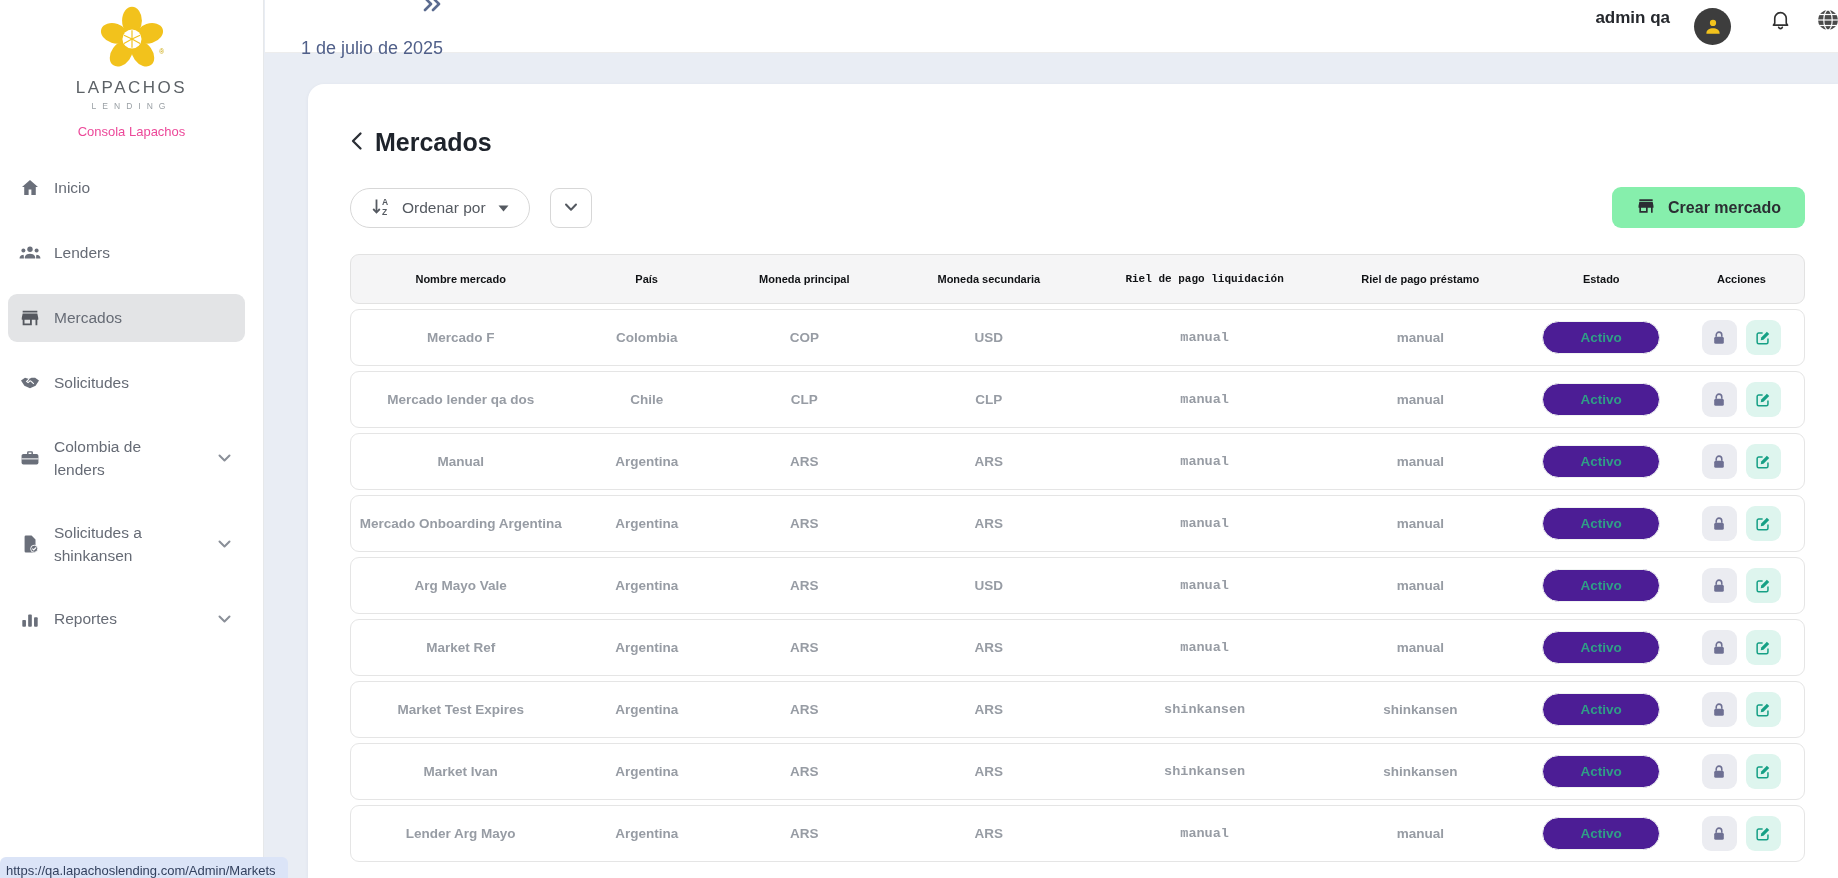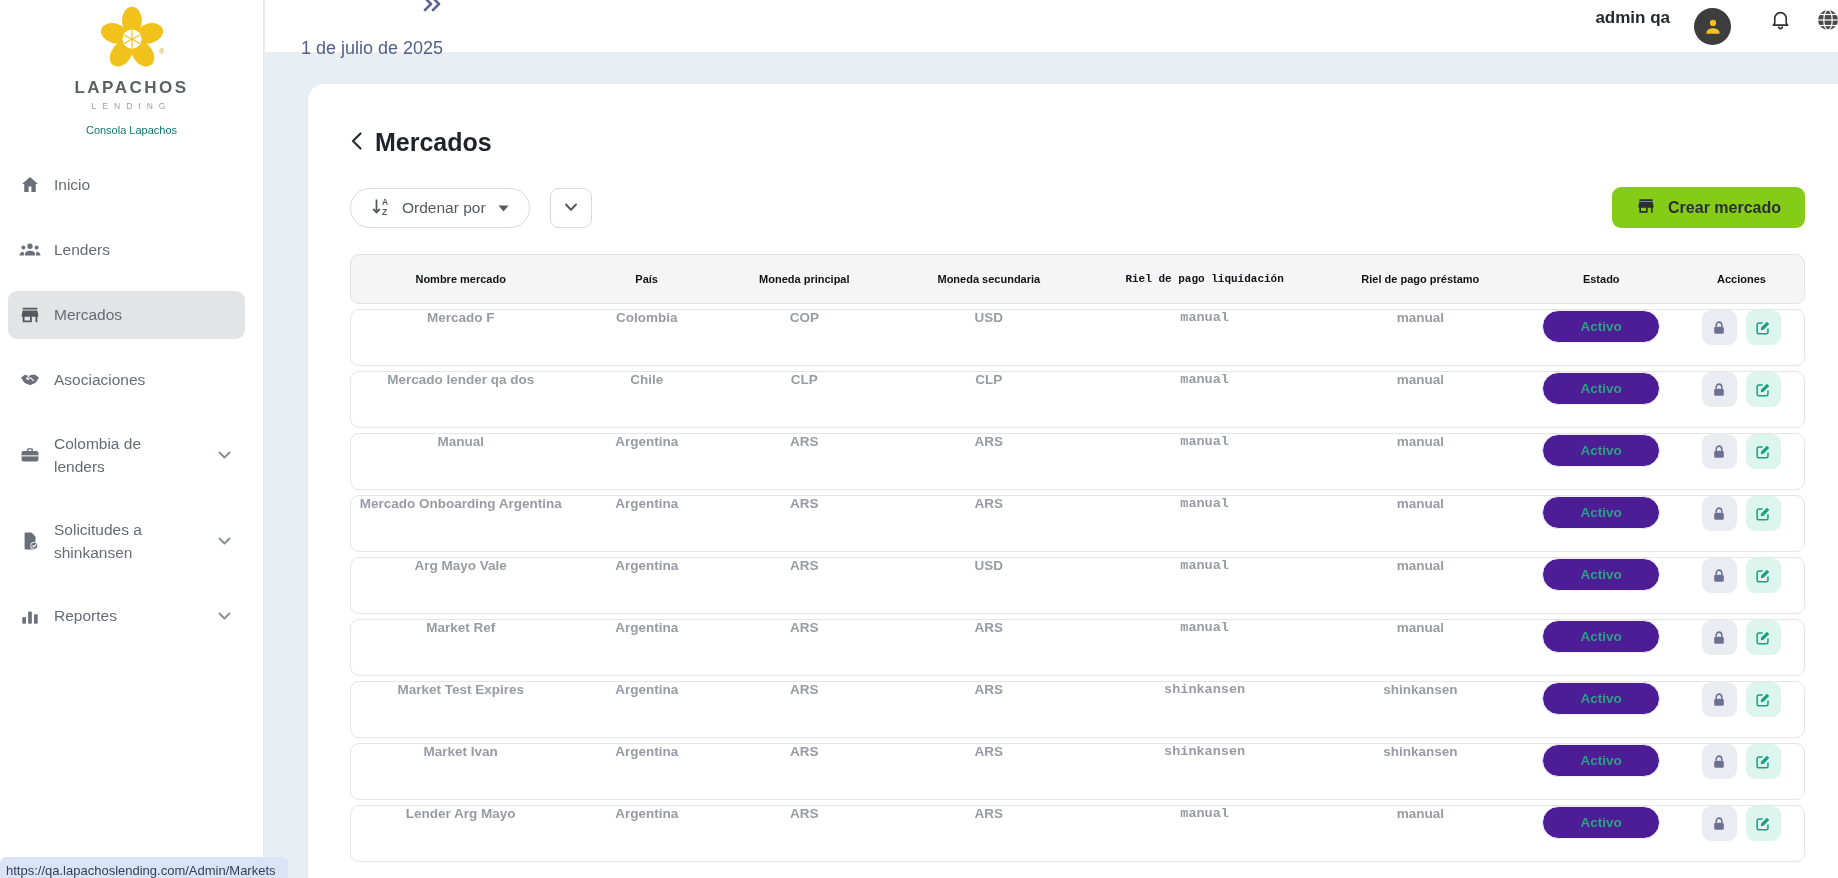--- a/index.html
+++ b/index.html
@@ -2,23 +2,23 @@
 <html><head>
 <meta charset="utf-8">
 <style>
   * { margin:0; padding:0; box-sizing:border-box; }
   html,body { width:1838px; height:878px; overflow:hidden; font-family:"Liberation Sans", sans-serif; background:#e9edf4; }
 
   
   .sidebar { position:absolute; left:0; top:0; width:264px; height:878px; background:#ffffff; border-right:1px solid #e6e8ea; z-index:5; }
   .logo-block { text-align:center; padding-top:6px; }
   .flower { position:relative; display:inline-block; }
-  .logo-title { font-size:17px; font-weight:bold; letter-spacing:2.5px; color:#5c6166; margin-top:2px; }
+  .logo-title { font-size:17px; font-weight:normal; letter-spacing:2.5px; color:#5c6166; margin-top:2px; }
   .logo-subtitle { font-size:8.5px; letter-spacing:6px; color:#9aa0a5; margin-top:3px; }
-  .console-label { font-size:11px; color:#0f766e; margin-top:13px; }
+  .console-label { font-size:13px; color:#ec4899; margin-top:13px; }
   .nav { margin-top:25px; }
   .nav-item { position:relative; display:flex; align-items:center; gap:12px; margin:17px 18px 17px 8px; padding:11px 8px 11px 10px; border-radius:9px; cursor:pointer; min-height:48px; }
   .nav-item.selected { background:#e3e4e6; }
   .nav-icon { width:24px; height:24px; flex:0 0 24px; display:flex; align-items:center; justify-content:center; }
   .nav-label { font-size:15.5px; color:#666b75; line-height:1.5; max-width:138px; }
   .nav-chevron { position:absolute; right:14px; top:50%; transform:translateY(-50%); }
 
   
   .topbar { position:absolute; left:265px; top:0; right:0; height:53px; background:#ffffff; border-bottom:1px solid #ededed; display:flex; align-items:center; z-index:4; }
   .topbar-left { display:flex; align-items:flex-end; gap:20px; margin-left:36px;flex-direction:column; }
@@ -30,28 +30,28 @@
   .globe-btn { background:none; border:none; cursor:pointer; display:flex; align-items:center; margin-right:-12px; width:34px; overflow:hidden; }
 
   
   .main-card { position:absolute; left:308px; top:84px; right:0; bottom:0; background:#ffffff; border-top-left-radius:16px; box-shadow:0 1px 4px rgba(30,40,70,.05); overflow:hidden; padding:0 33px 0 42px; }
   .title-row { display:flex; align-items:center; gap:12px; margin-top:44px; cursor:default; }
   .page-title { font-size:25px; font-weight:bold; color:#1e232b; }
   .toolbar { display:flex; align-items:center; margin-top:30px; }
   .sort-btn { display:flex; align-items:center; gap:12px; height:40px; padding:0 20px; border:1px solid #d7d7d7; border-radius:20px; background:#fff; cursor:pointer; }
   .sort-label { font-size:15.5px; color:#555a61; }
   .more-btn { width:42px; height:40px; margin-left:20px; border:1px solid #d7d7d7; border-radius:9px; background:#fff; cursor:pointer; display:flex; align-items:center; justify-content:center; }
-  .create-btn { margin-left:auto; display:flex; align-items:center; gap:12px; height:41px; padding:0 24px; border:none; border-radius:9px; background:#84cc16; cursor:pointer; }
+  .create-btn { margin-left:auto; display:flex; align-items:center; gap:12px; height:41px; padding:0 24px; border:none; border-radius:9px; background:#86efac; cursor:pointer; }
   .create-label { font-size:16px; font-weight:bold; color:#2b2e33; }
 
   
   .table { margin-top:26px; }
   .thead { display:flex; align-items:center; height:50px; background:#f5f5f6; border:1px solid #e2e2e2; border-radius:9px; }
   .th { font-size:11px; font-weight:bold; color:#101215; text-align:center; }
-  .trow { display:flex; align-items:flex-start; height:57px; background:#fff; border:1px solid #e5e5e5; border-radius:9px; margin-top:5px; }
+  .trow { display:flex; align-items:center; height:57px; background:#fff; border:1px solid #e5e5e5; border-radius:9px; margin-top:5px; }
   .td { font-size:13.5px; color:#979ca4; font-weight:bold; text-align:center; }
   .col-nombre   { width:15.1%; }
   .col-pais     { width:10.5%; }
   .col-mon1     { width:11.2%; }
   .col-mon2     { width:14.2%; }
   .col-riel1    { width:15.5%;font-family:Liberation Mono, monospace; }
   .col-riel2    { width:14.2%; }
   .col-estado   { width:10.7%; display:flex; justify-content:center; }
   .col-acciones { width:8.6%;  display:flex; justify-content:center; gap:9px; }
   .badge { display:inline-flex; align-items:center; justify-content:center; width:118px; height:33px; border-radius:17px; background:#4c1d95; border:1px solid #f0f4f2; color:#2f9e86; font-size:13.5px; font-weight:bold; }
@@ -128,21 +128,21 @@
     <div class="nav-item">
       <span class="nav-icon">
         <svg width="24" height="24" viewBox="0 0 24 24">
           <path d="M3 9.6 7 6.8l4 1.3 2.5-1.4h3.6L21 9.6l-3.4 5.2-5.6 2.4-5.6-2.4z" fill="#6a6f7a"></path>
           <g stroke="#ffffff" stroke-width="1.1" fill="none">
             <path d="M11 8.1 8.6 10.4l1.5 1.2 2.2-2"></path>
             <path d="M12.3 9.6l2.2 2M14 11.1l1.8 1.7"></path>
           </g>
         </svg>
       </span>
-      <span class="nav-label">Asociaciones</span>
+      <span class="nav-label">Solicitudes</span>
     </div>
 
     <div class="nav-item">
       <span class="nav-icon">
         <svg width="22" height="22" viewBox="0 0 24 24" fill="#6a6f7a">
           <rect x="8.8" y="4.6" width="6.4" height="4" rx="1.4"></rect>
           <rect x="10.4" y="6" width="3.2" height="2" fill="#ffffff"></rect>
           <rect x="2.8" y="7.6" width="18.4" height="11.6" rx="2"></rect>
           <rect x="2.8" y="12.4" width="18.4" height="1.1" fill="#ffffff"></rect>
         </svg>

